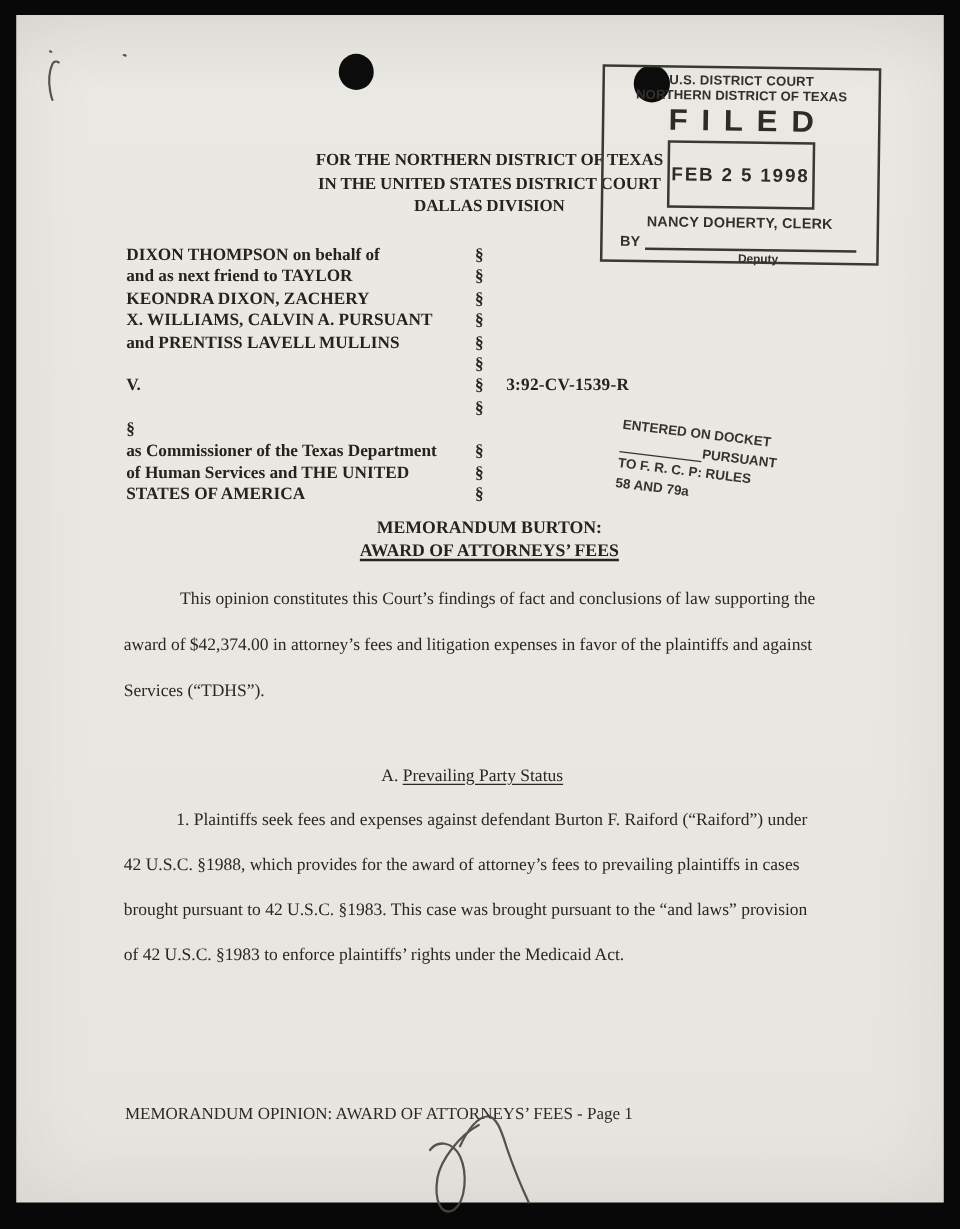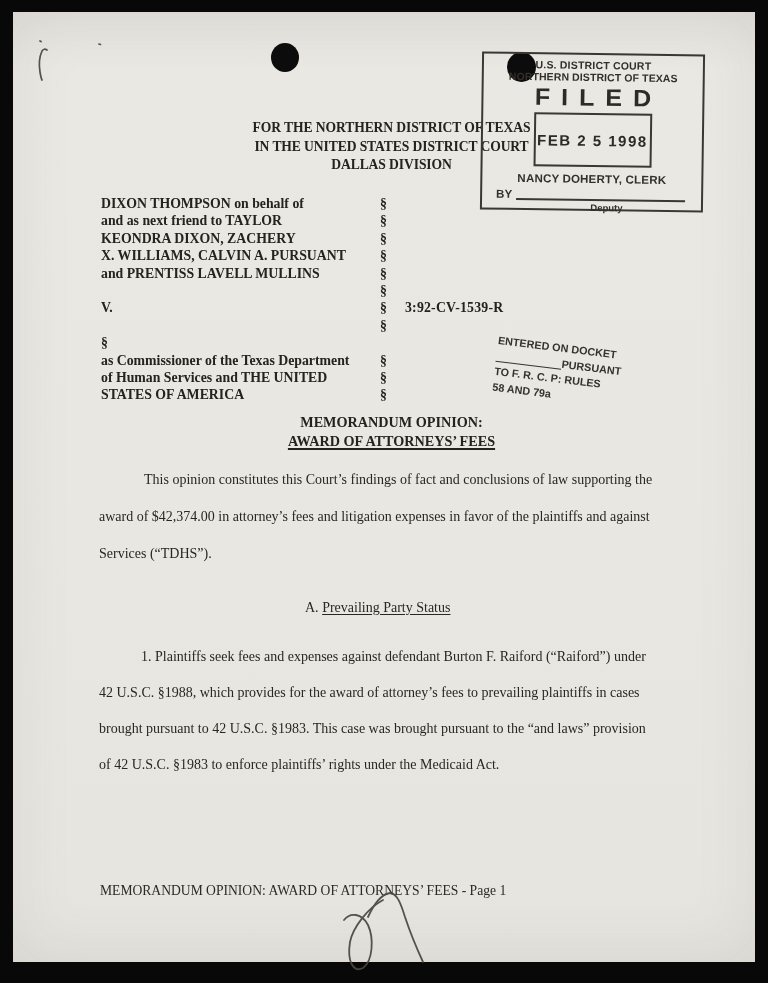--- a/index.html
+++ b/index.html
@@ -124,21 +124,21 @@
   .para { position: absolute; left: 86px; color: #2a2620; font-size: 14px; }
   .para .body-line { line-height: 37px; height: 37px; white-space: nowrap; }
   .para-1 { top: 449px; }
   .para-1 .body-line:first-child { padding-left: 45px; }
   .para-2 { top: 627px; }
   .para-2 .body-line { line-height: 36px; height: 36px; }
   .para-2 .body-line:first-child { padding-left: 42px; }
 
   .section-heading {
     position: absolute;
-    left: 292px; top: 588px;
+    left: 292px; top: 602px;
     font-size: 14px;
     color: #2a2620;
     white-space: nowrap;
   }
   .section-heading .underlined { text-decoration: underline; text-underline-offset: 2px; }
 
   .doc-footer {
     position: absolute;
     left: 87px; top: 871px;
     font-size: 13.6px;
@@ -222,21 +222,21 @@
         <span class="cap-right"></span>
       </div>
       <div class="cap-row">
         <span class="cap-left">STATES OF AMERICA</span>
         <span class="cap-sym">§</span>
         <span class="cap-right"></span>
       </div>
     </div>
 
   <div class="opinion-title">
-    <div>MEMORANDUM OPINION:</div>
+    <div>MEMORANDUM BURTON:</div>
     <div class="underlined">AWARD OF ATTORNEYS’ FEES</div>
   </div>
 
   <div class="para para-1">
       <div class="body-line">This opinion constitutes this Court’s findings of fact and conclusions of law supporting the</div>
       <div class="body-line">award of $42,374.00 in attorney’s fees and litigation expenses in favor of the plaintiffs and against</div>
       <div class="body-line">Services (“TDHS”).</div>
     </div>
 
   <div class="section-heading"><span>A. </span><span class="underlined">Prevailing Party Status</span></div>

